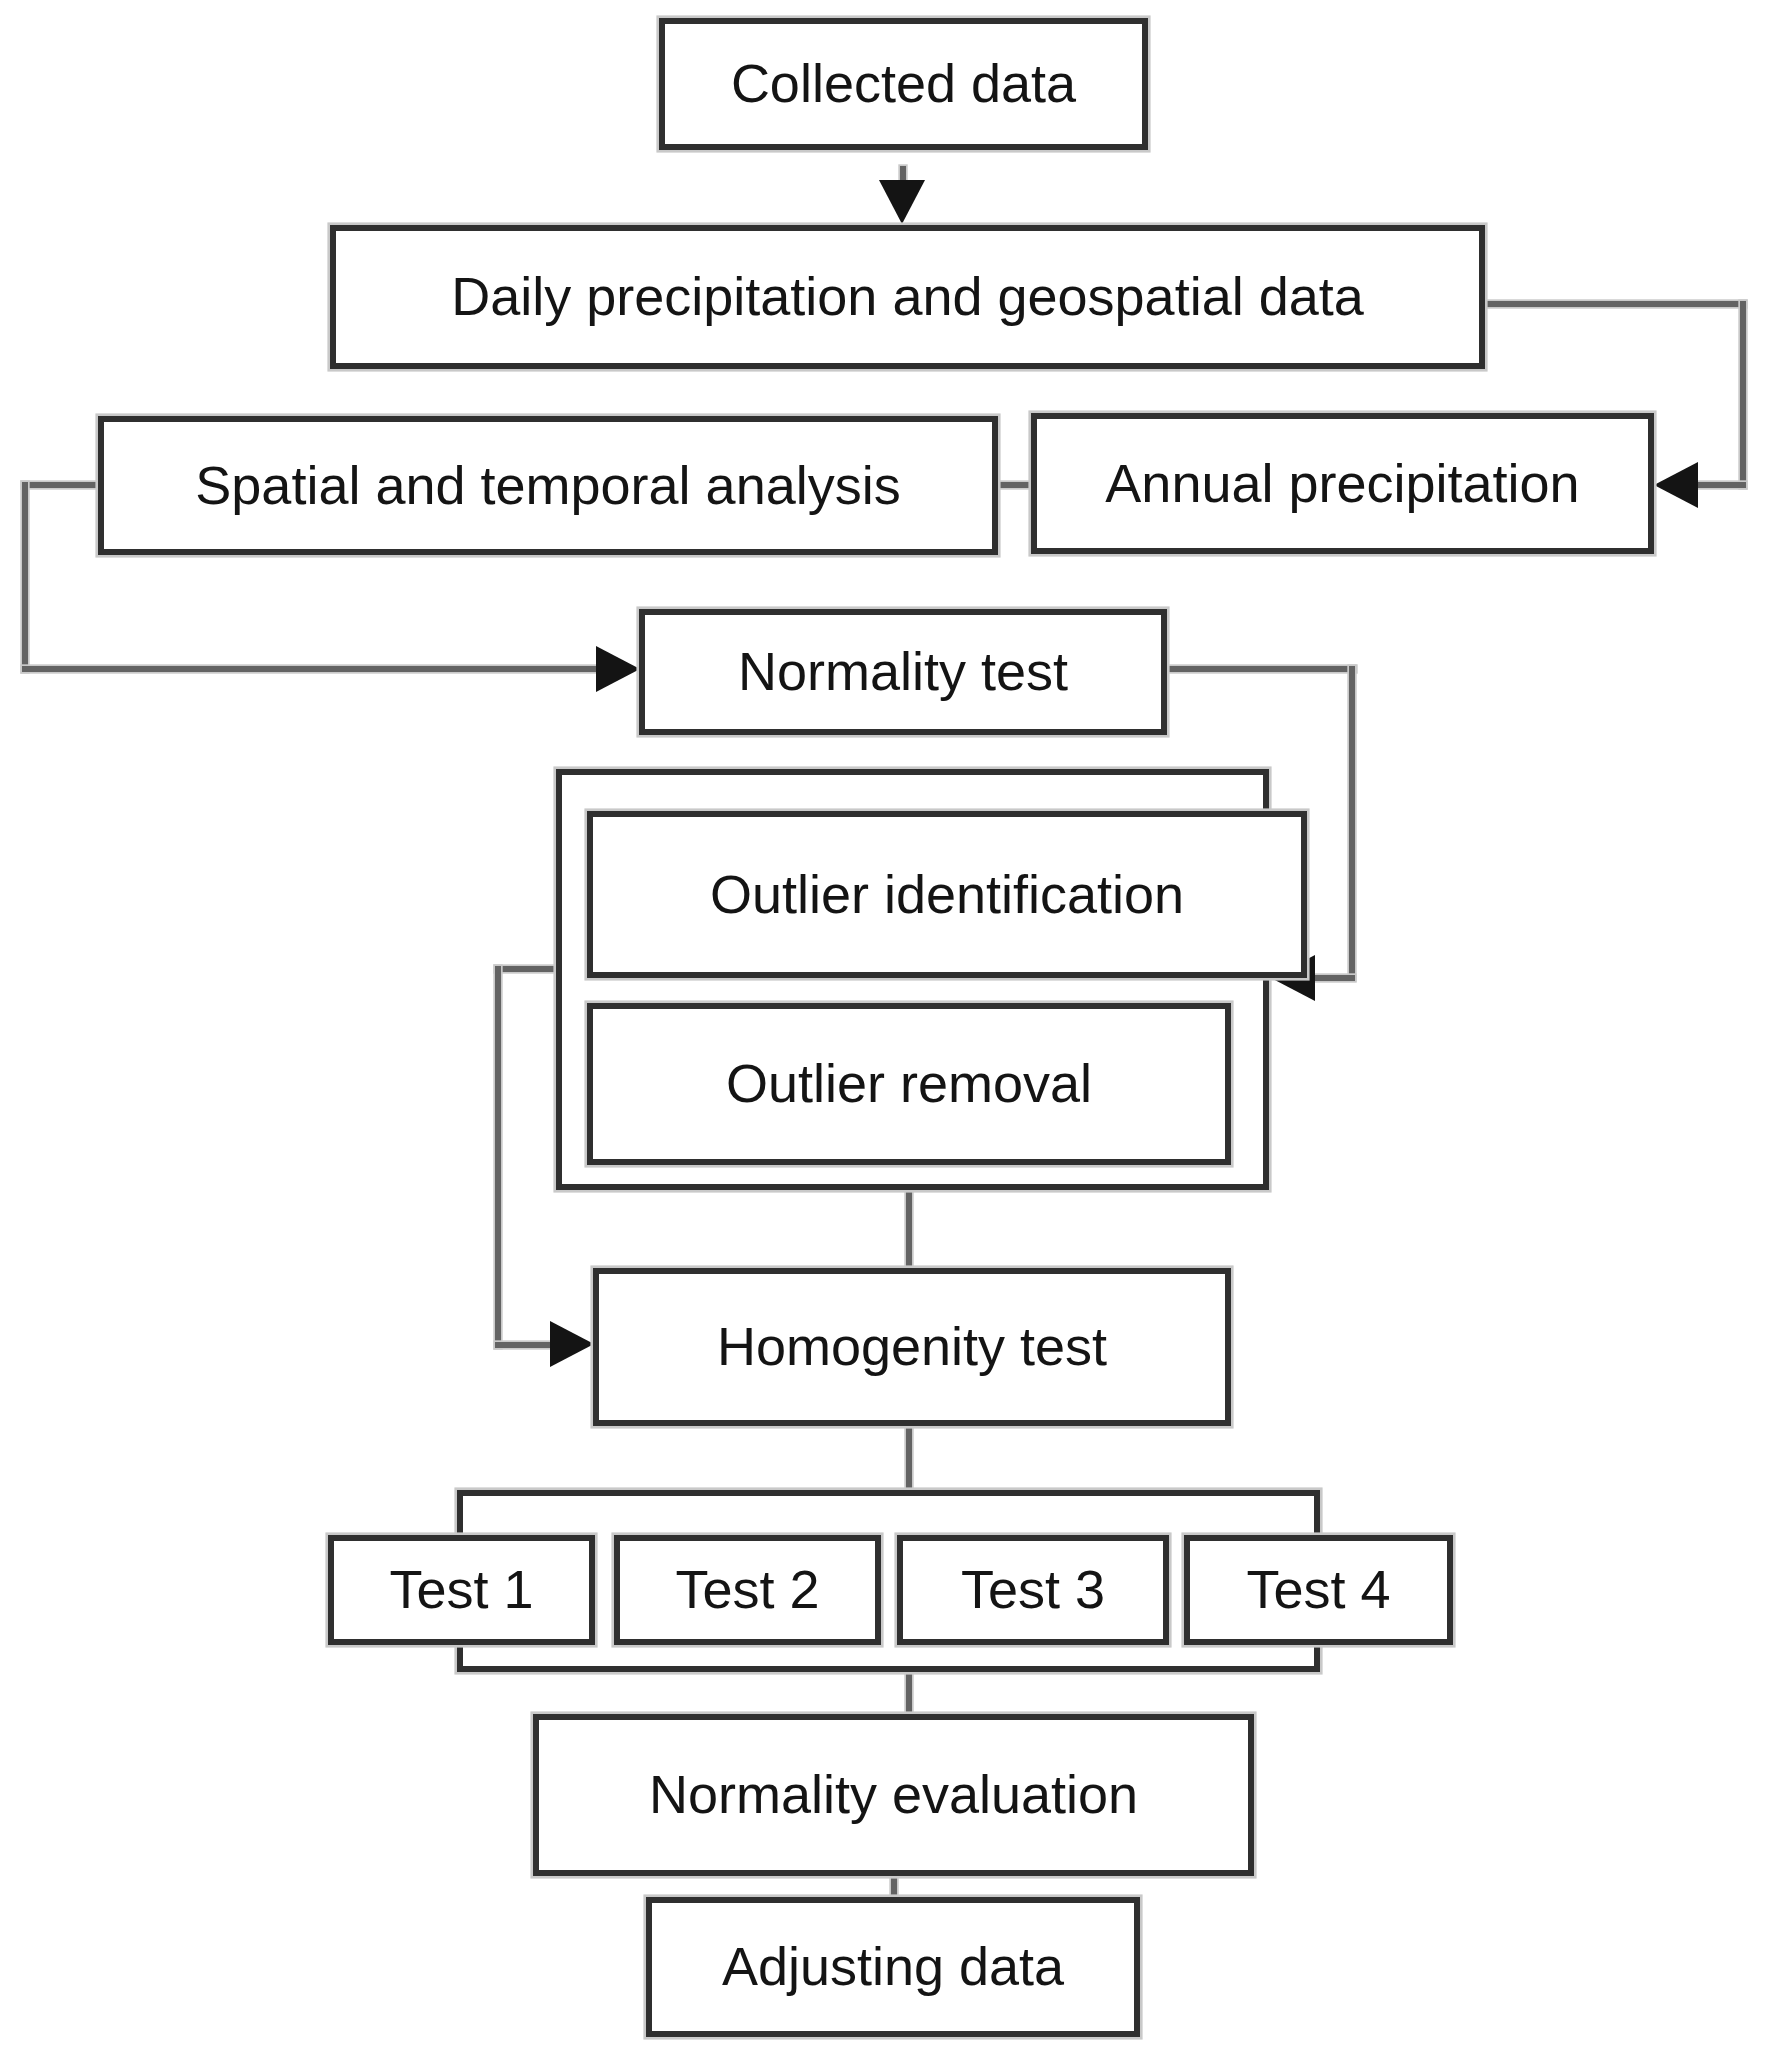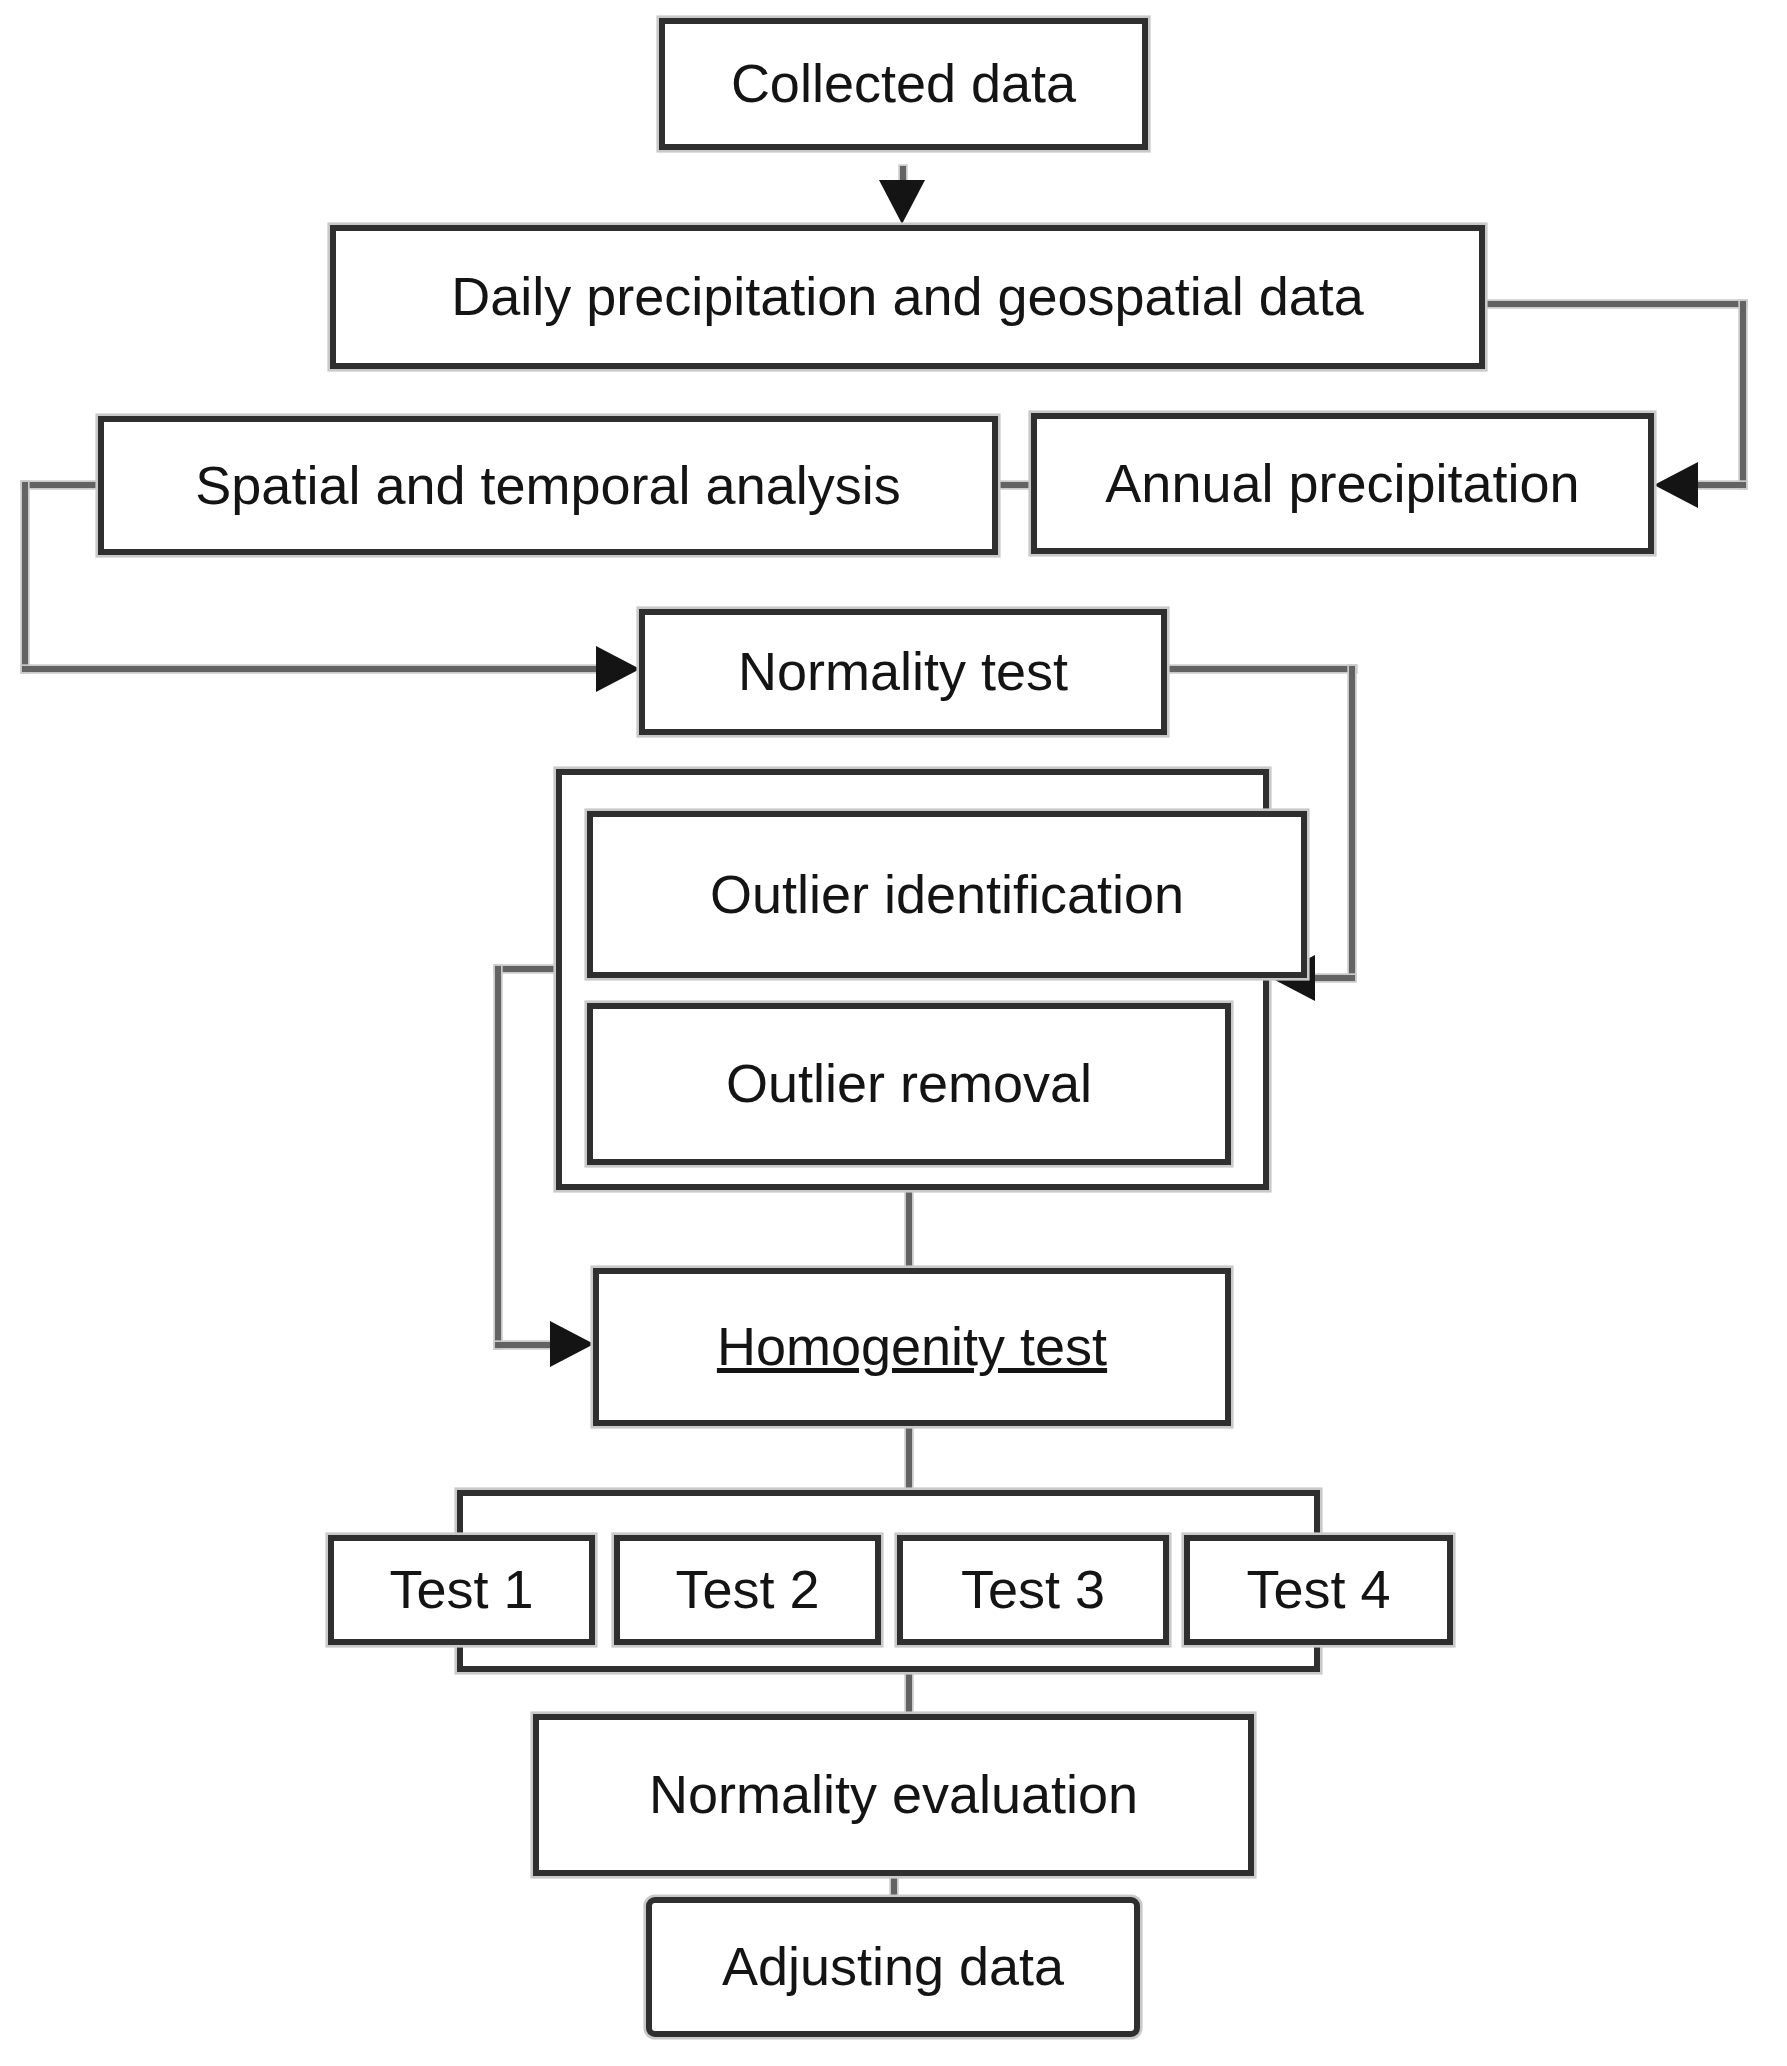--- a/index.html
+++ b/index.html
@@ -82,27 +82,27 @@
   #f-tests   { left: 457px;  top: 1490px; width: 863px; height: 182px; }
 
   
   #n-collected { left: 659px;  top: 17.5px;   width: 489px;  height: 132px; }
   #n-daily     { left: 330px;  top: 225px;  width: 1155px; height: 144px; }
   #n-spatial   { left: 98px;  top: 416px;  width: 900px; height: 139px; }
   #n-annual    { left: 1031px; top: 413px;  width: 623px;  height: 141px; }
   #n-normality { left: 639px;  top: 609px;  width: 528px;  height: 126px; }
   #n-outlier-id{ left: 587px;  top: 811px;  width: 720px;  height: 167px; }
   #n-outlier-rm{ left: 587px;  top: 1003px; width: 644px;  height: 162px; }
-  #n-homog-test{ left: 593px;  top: 1268px; width: 638px;  height: 158px; text-decoration: underline; }
+  #n-homog-test{ left: 593px;  top: 1268px; width: 638px;  height: 158px; }
   #n-test1     { left: 328px;  top: 1535px; width: 267px;  height: 110px; }
   #n-test2     { left: 614px;  top: 1535px; width: 267px;  height: 110px; }
   #n-test3     { left: 897px; top: 1535px; width: 272px;  height: 110px; }
   #n-test4     { left: 1184px; top: 1535px; width: 269px;  height: 110px; }
   #n-homog-eval{ left: 533px;  top: 1714px; width: 721px;  height: 162px; }
-  #n-adjusting { left: 646px;  top: 1897px; width: 494px;  height: 140px; border-radius: 9px; }
+  #n-adjusting { left: 646px;  top: 1897px; width: 494px;  height: 140px; }
 </style>
 </head>
 <body>
 
 <div id="canvas">
 
   <div class="line" id="e-collected-daily-l"></div>
   <div class="arrow down" id="e-collected-daily-a"></div>
 
   <div class="line" id="e-daily-annual-h1"></div>

